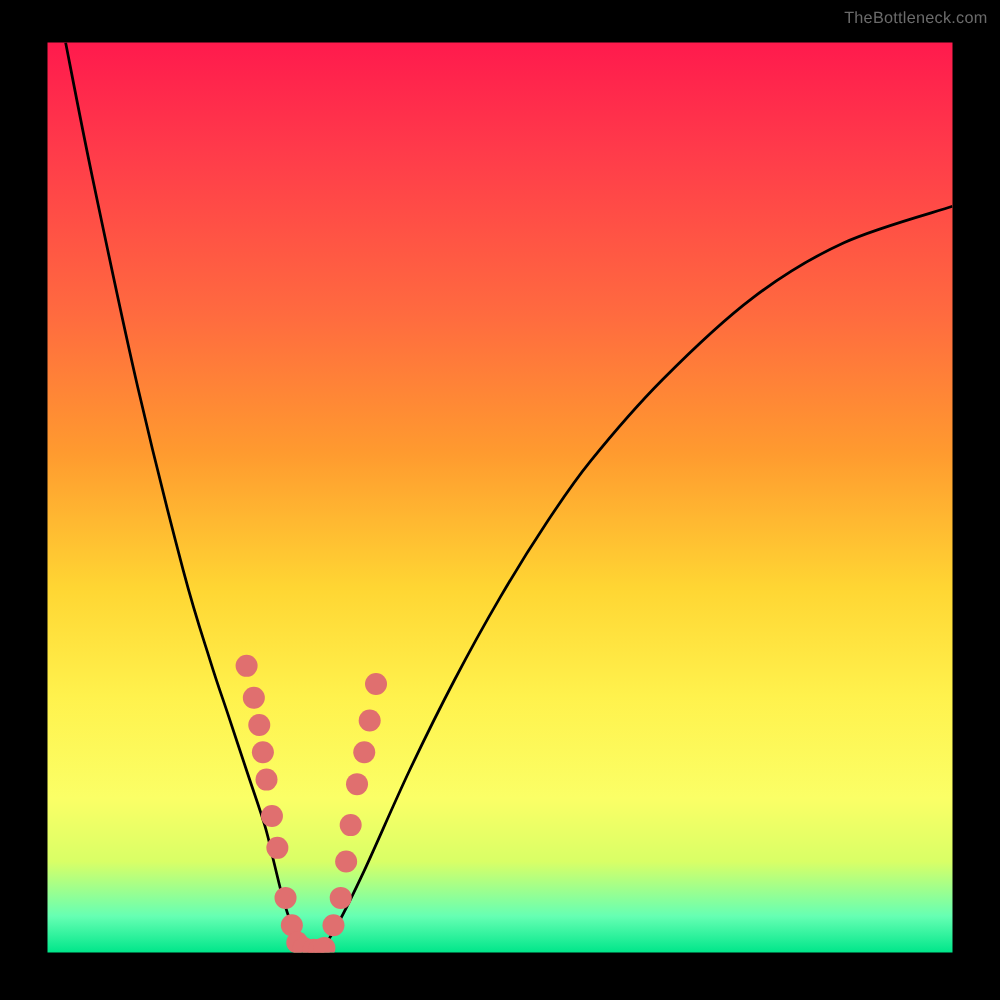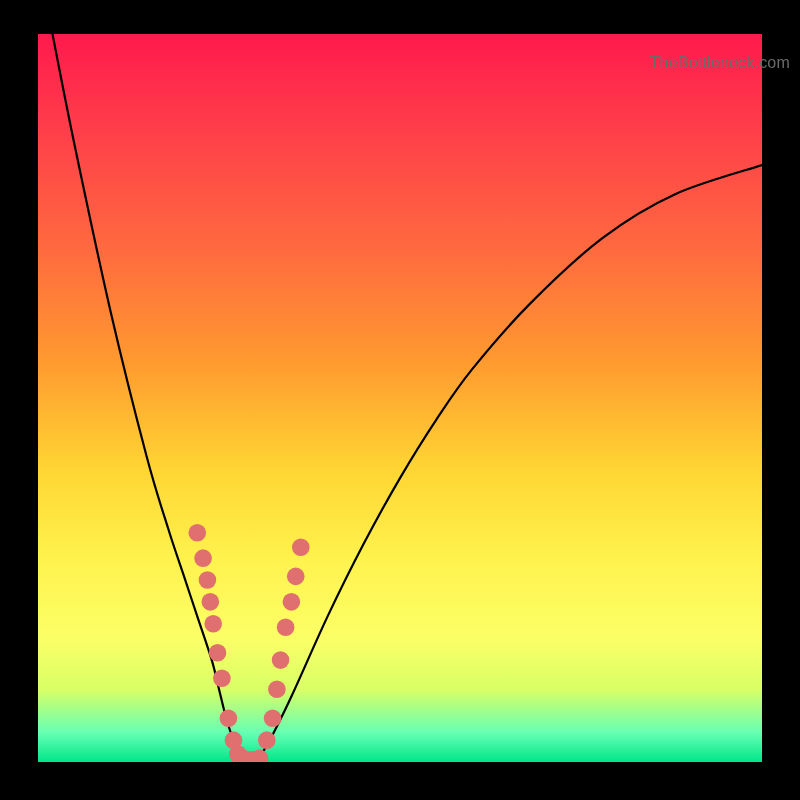--- a/index.html
+++ b/index.html
@@ -35,25 +35,24 @@
       #d9ff66 90%,
       #66ffb3 96%,
       #00e68a 100%
     );
   }
   .watermark {
     position: absolute;
     top: 6px;
     right: 10px;
     color: #6b6b6b;
-    font-size: 16px;
+    font-size: 13px;
     font-weight: 500;
     letter-spacing: 0.2px;
     z-index: 10;
-    margin-top: 48px;
   }
   svg.curve {
     position: absolute;
     left: 0; top: 0;
     width: 724px; height: 728px;
   }
   .curve path {
     stroke: #000;
     stroke-width: 2.2;
     fill: none;

